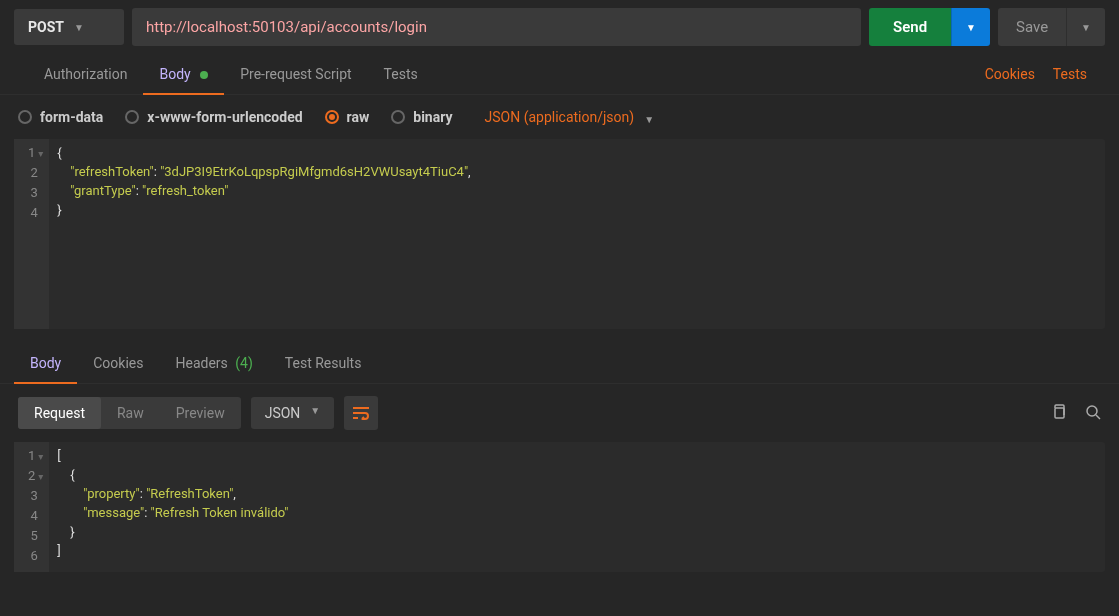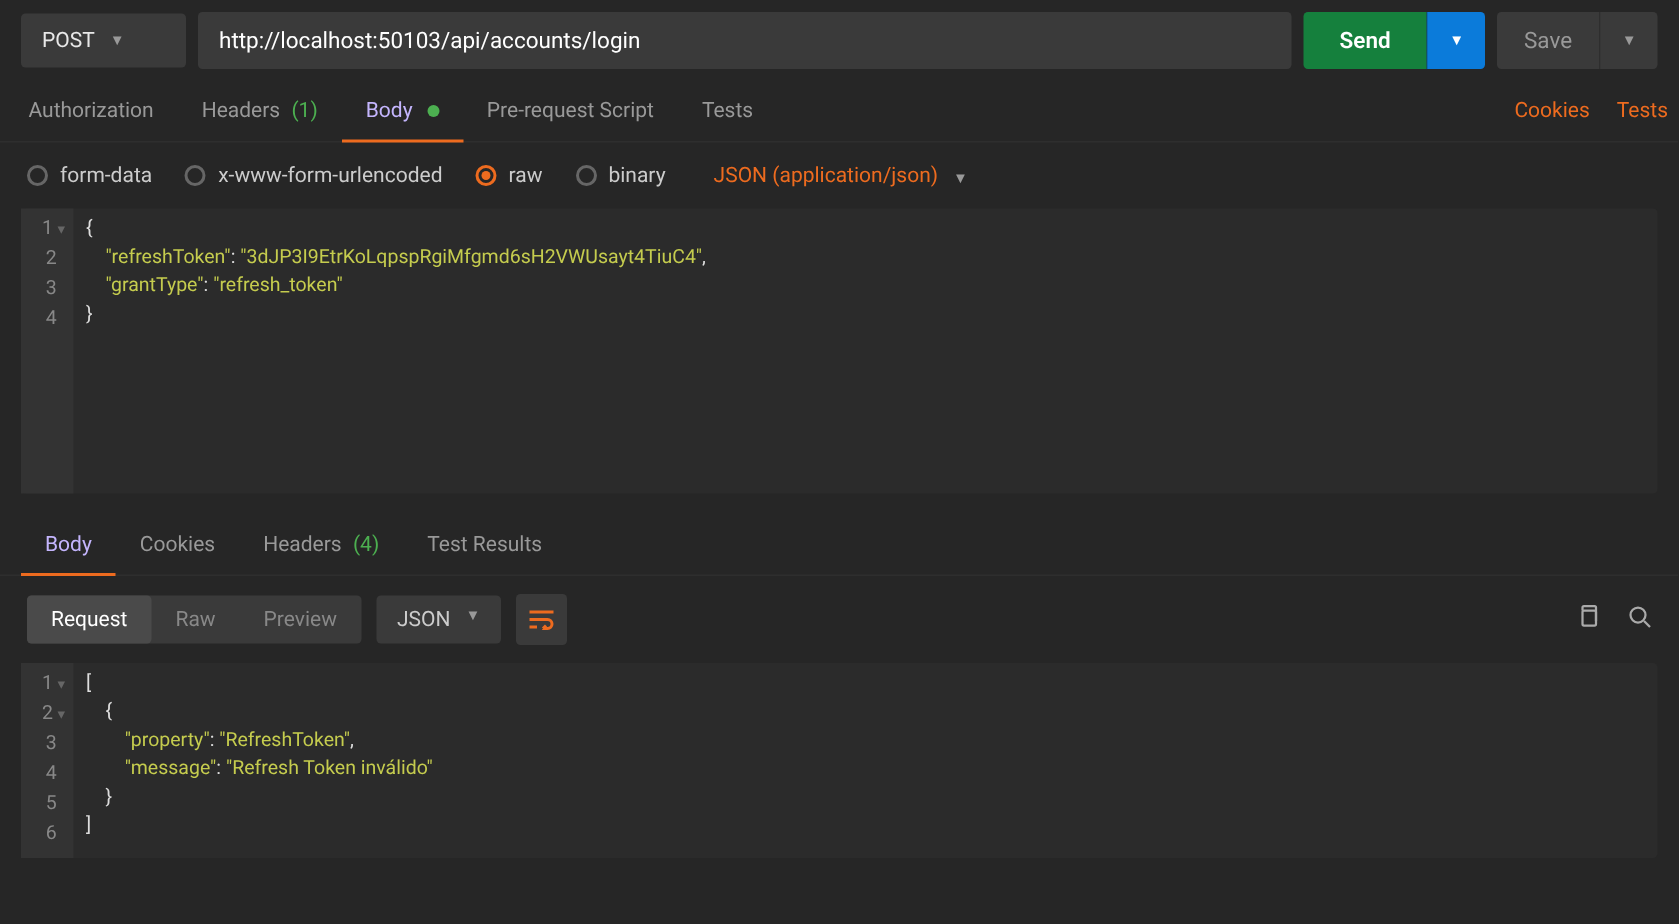--- a/index.html
+++ b/index.html
@@ -1,35 +1,35 @@
 <!DOCTYPE html>
 <html><head>
 <meta charset="utf-8">
 <style>
 * { margin:0; padding:0; box-sizing:border-box; font-family:-apple-system,BlinkMacSystemFont,"Segoe UI",Roboto,sans-serif; }
 body { background:#262626; color:#ccc; font-size:14px; width:1119px; height:616px; overflow:hidden; }
 .topbar { display:flex; align-items:center; gap:8px; padding:8px 14px; }
-.method-select { background:#3a3a3a; color:#e8e8e8; font-weight:400; padding:10px 14px; border-radius:3px; display:flex; align-items:center; gap:10px; cursor:pointer; width:110px; }
+.method-select { background:#3a3a3a; color:#e8e8e8; font-weight:700; padding:10px 14px; border-radius:3px; display:flex; align-items:center; gap:10px; cursor:pointer; width:110px; }
 .caret { font-size:10px; color:#999; }
-.url-input { flex:1; background:#3a3a3a; color:#ffffff; border:none; padding:10px 14px; border-radius:3px; font-size:15px; outline:none; }
+.url-input { flex:1; background:#3a3a3a; color:#fca5a5; border:none; padding:10px 14px; border-radius:3px; font-size:15px; outline:none; }
 .params-btn { background:#3a3a3a; color:#e0e0e0; padding:10px 18px; border-radius:3px; cursor:pointer; border:none; }
 .send-btn { background:#15803d; color:#fff; padding:10px 24px; border:none; border-radius:3px 0 0 3px; font-weight:600; font-size:15px; cursor:pointer; }
 .send-drop { background:#0b7bda; color:#fff; padding:10px 14px; border:none; border-radius:0 3px 3px 0; cursor:pointer; border-left:1px solid #0968b8; font-size:10px; }
 .save-btn { background:#3a3a3a; color:#999; padding:10px 18px; border:none; border-radius:3px 0 0 3px; font-size:15px; cursor:pointer; }
 .save-drop { background:#3a3a3a; color:#999; padding:10px 14px; border:none; border-radius:0 3px 3px 0; cursor:pointer; border-left:1px solid #2e2e2e; font-size:10px; }
-.tabs { display:flex; align-items:center; padding:0 3px; border-bottom:1px solid #2e2e2e; position:relative; }
+.tabs { display:flex; align-items:center; padding:0 28px; border-bottom:1px solid #2e2e2e; position:relative; }
 .tab { padding:12px 16px; color:#999; cursor:pointer; font-size:14px; position:relative; }
 .tab.active { color:#c4b5fd; }
 .tab.active::after { content:""; position:absolute; left:0; right:0; bottom:-1px; height:2px; background:#ed6b1f; }
 .badge-count { color:#4caf50; margin-left:4px; }
 .dot-green { display:inline-block; width:8px; height:8px; background:#4caf50; border-radius:50%; margin-left:6px; vertical-align:middle; }
 .tabs-right { margin-left:auto; display:flex; gap:18px; padding-right:4px; }
 .tabs-right a { color:#ed6b1f; cursor:pointer; }
 .body-opts { display:flex; align-items:center; gap:22px; padding:14px 18px; }
-.radio { display:flex; align-items:center; gap:8px; cursor:pointer; color:#ccc; }
+.radio { display:flex; align-items:center; gap:8px; cursor:pointer; color:#ccc;font-weight:bold; }
 .radio-circle { width:14px; height:14px; border-radius:50%; border:2px solid #666; display:inline-block; position:relative; }
 .radio.selected .radio-circle { border-color:#ed6b1f; }
 .radio.selected .radio-circle::after { content:""; position:absolute; width:6px; height:6px; background:#ed6b1f; border-radius:50%; top:2px; left:2px; }
 .content-type { color:#ed6b1f; display:flex; align-items:flex-end; gap:10px; margin-left:10px; cursor:pointer; }
 .editor { margin:0 14px 14px; background:#2b2b2b; border-radius:3px; display:flex; min-height:190px; }
 .gutter { background:#333; color:#888; text-align:right; padding:4px 6px 4px 14px; font-family:monospace; font-size:13px; line-height:19px; user-select:none; }
 .gutter .fold { color:#666; margin-left:3px; font-size:10px; }
 .code { flex:1; padding:4px 8px; font-family:monospace; font-size:13px; line-height:19px; white-space:pre; color:#ddd; }
 .code .key { color:#c5cc4e; }
 .code .str { color:#c5cc4e; }
@@ -62,24 +62,20 @@
     <button class="send-drop"><span>▼</span></button>
   </div>
   <div style="display:flex">
     <button class="save-btn">Save</button>
     <button class="save-drop"><span>▼</span></button>
   </div>
 </div>
 
 <div class="tabs">
   <div class="tab">Authorization</div>
-  <div class="tab">
-    <span>Headers</span>
-    <span class="badge-count">(1)</span>
-  </div>
   <div class="tab active">
     <span>Body</span>
     <span class="dot-green"></span>
   </div>
   <div class="tab">Pre-request Script</div>
   <div class="tab">Tests</div>
   <div class="tabs-right">
     <a>Cookies</a>
     <a>Tests</a>
   </div>

